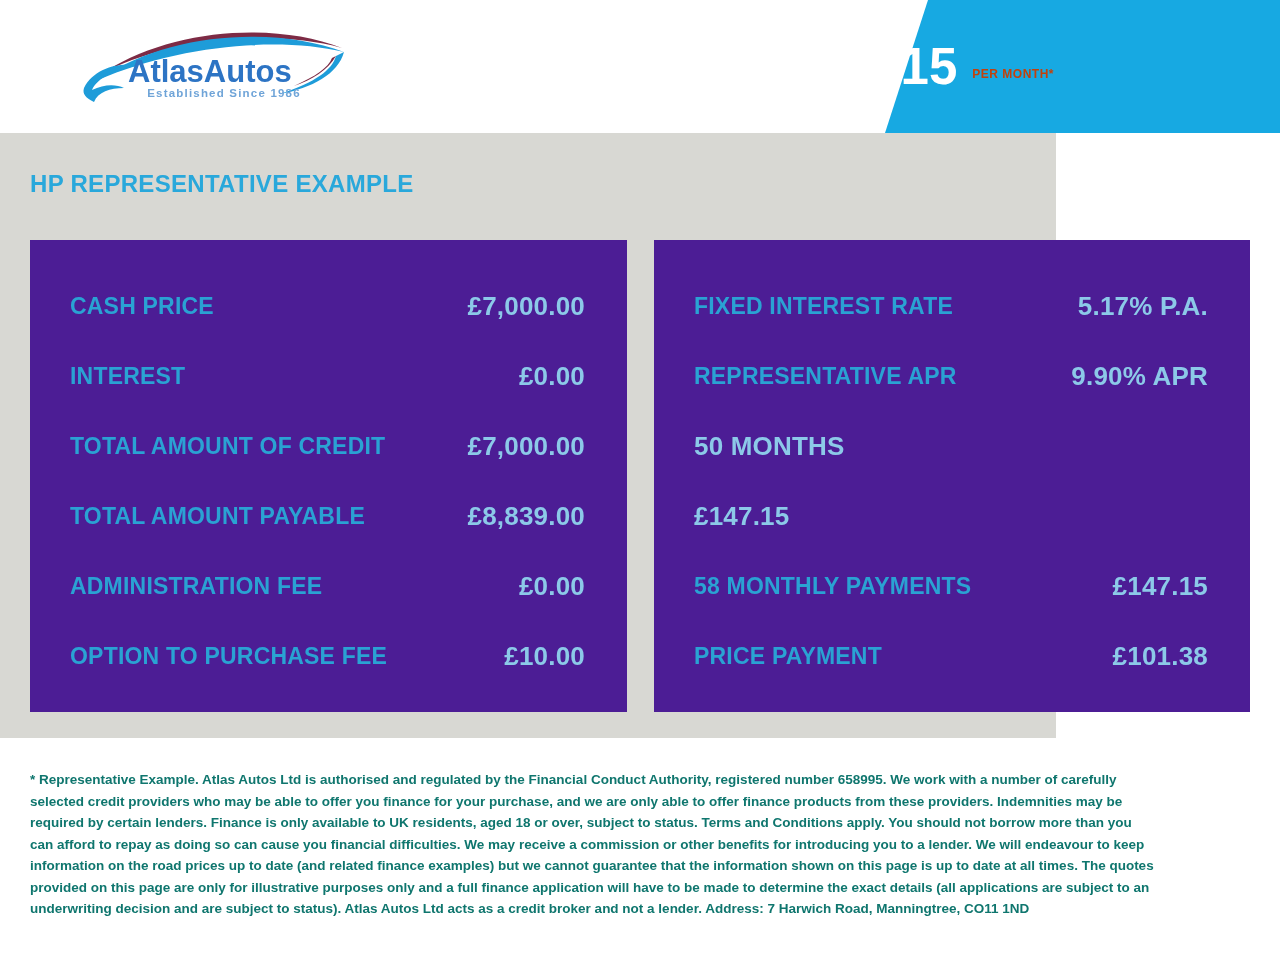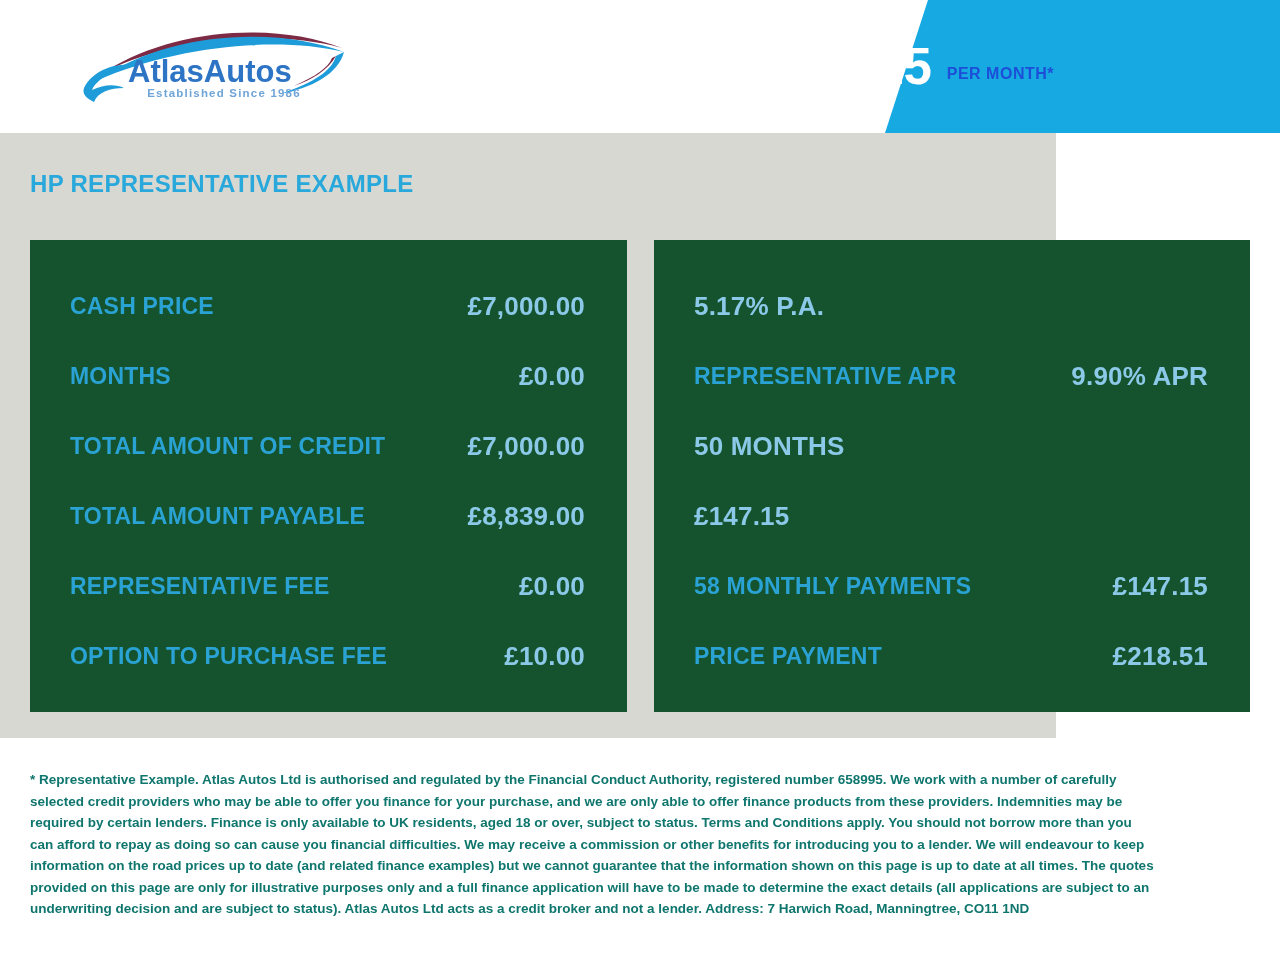--- a/index.html
+++ b/index.html
@@ -41,22 +41,22 @@
     align-items: center;
     gap: 15px;
   }
   .price-amount {
     color: #ffffff;
     font-size: 51px;
     font-weight: 700;
     letter-spacing: 0px;
   }
   .price-period {
-    color: #1d4ed8;
-    font-size: 16px;
+    color: #c2410c;
+    font-size: 12px;
     font-weight: 700;
     letter-spacing: 0.5px;
     position: relative;
     top: 7px;
   }
 
   
   .main {
     position: absolute;
     top: 133px; left: 0;
@@ -68,21 +68,21 @@
     left: 30px; top: 37px;
     font-size: 24px;
     font-weight: 700;
     color: #29a8db;
     letter-spacing: 0.3px;
   }
   .panel {
     position: absolute;
     top: 107px;
     height: 472px;
-    background: #14532d;
+    background: #4c1d95;
     padding: 31px 42px 21px 40px;
     display: flex;
     flex-direction: column;
   }
   .panel-left  { left: 30px;  width: 597px; }
   .panel-right { left: 654px; width: 596px; }
   .row {
     height: 70px;
     display: flex;
     align-items: center;
@@ -150,62 +150,63 @@
 
   <div class="main">
     <div class="page-title">HP REPRESENTATIVE EXAMPLE</div>
 
     <div class="panel panel-left">
       <div class="row">
         <span class="label">CASH PRICE</span>
         <span class="value">£7,000.00</span>
       </div>
       <div class="row">
-        <span class="label">MONTHS</span>
+        <span class="label">INTEREST</span>
         <span class="value">£0.00</span>
       </div>
       <div class="row">
         <span class="label">TOTAL AMOUNT OF CREDIT</span>
         <span class="value">£7,000.00</span>
       </div>
       <div class="row">
         <span class="label">TOTAL AMOUNT PAYABLE</span>
         <span class="value">£8,839.00</span>
       </div>
       <div class="row">
-        <span class="label">REPRESENTATIVE FEE</span>
+        <span class="label">ADMINISTRATION FEE</span>
         <span class="value">£0.00</span>
       </div>
       <div class="row">
         <span class="label">OPTION TO PURCHASE FEE</span>
         <span class="value">£10.00</span>
       </div>
     </div>
 
     <div class="panel panel-right">
       <div class="row">
+        <span class="label">FIXED INTEREST RATE</span>
         <span class="value">5.17% P.A.</span>
       </div>
       <div class="row">
         <span class="label">REPRESENTATIVE APR</span>
         <span class="value">9.90% APR</span>
       </div>
       <div class="row">
         <span class="value">50 MONTHS</span>
       </div>
       <div class="row">
         <span class="value">£147.15</span>
       </div>
       <div class="row">
         <span class="label">58 MONTHLY PAYMENTS</span>
         <span class="value">£147.15</span>
       </div>
       <div class="row">
         <span class="label">PRICE PAYMENT</span>
-        <span class="value">£218.51</span>
+        <span class="value">£101.38</span>
       </div>
     </div>
   </div>
 
   <div class="footer">
     <div class="disclaimer">* Representative Example. Atlas Autos Ltd is authorised and regulated by the Financial Conduct Authority, registered number 658995. We work with a number of carefully selected credit providers who may be able to offer you finance for your purchase, and we are only able to offer finance products from these providers. Indemnities may be required by certain lenders. Finance is only available to UK residents, aged 18 or over, subject to status. Terms and Conditions apply. You should not borrow more than you can afford to repay as doing so can cause you financial difficulties. We may receive a commission or other benefits for introducing you to a lender. We will endeavour to keep information on the road prices up to date (and related finance examples) but we cannot guarantee that the information shown on this page is up to date at all times. The quotes provided on this page are only for illustrative purposes only and a full finance application will have to be made to determine the exact details (all applications are subject to an underwriting decision and are subject to status). Atlas Autos Ltd acts as a credit broker and not a lender. Address: 7 Harwich Road, Manningtree, CO11 1ND</div>
   </div>
 
 </div>
 

